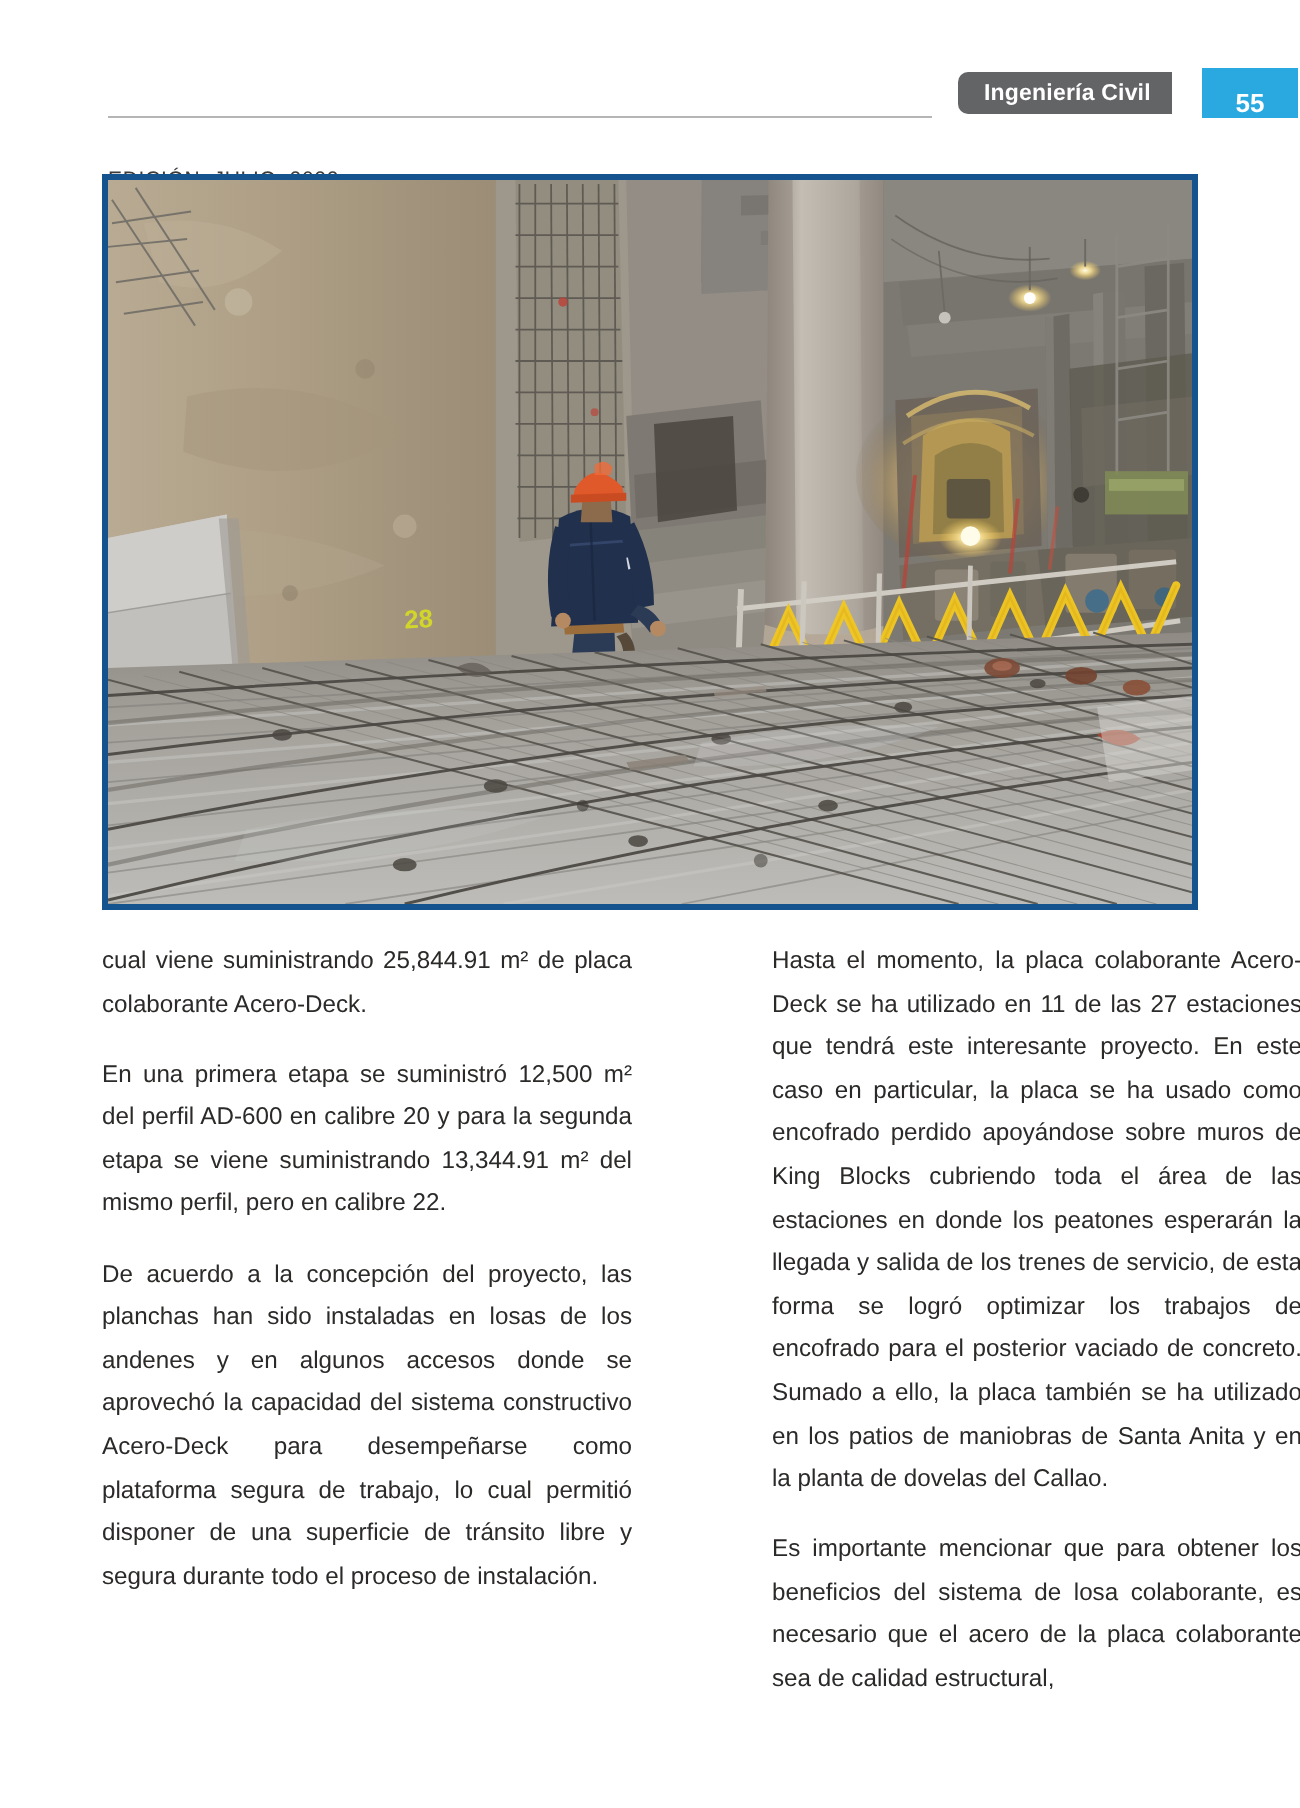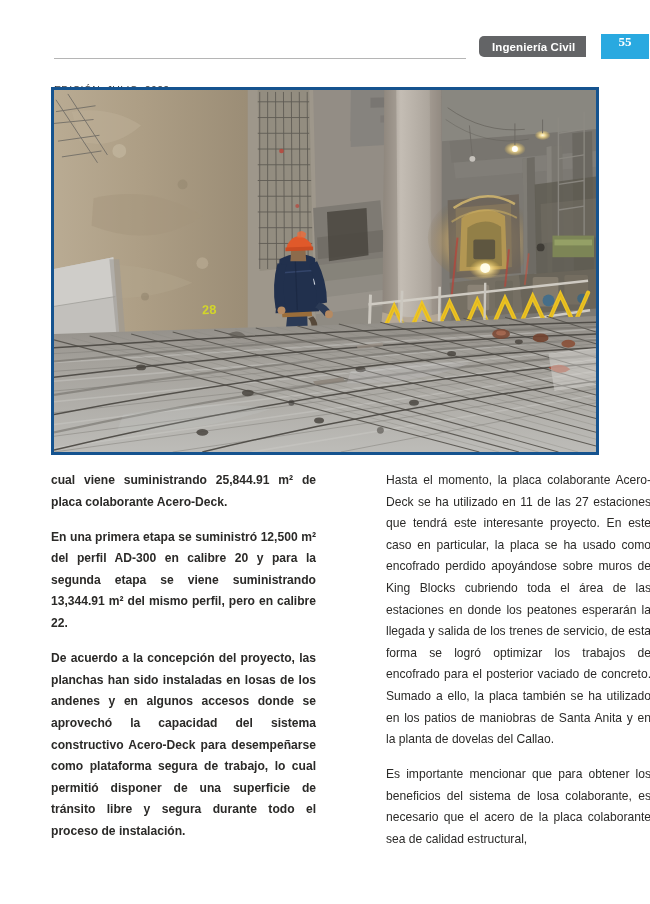--- a/index.html
+++ b/index.html
@@ -67,23 +67,22 @@
     white-space: nowrap;
   }
   .page-number-badge {
     position: absolute;
     left: 601px;
     top: 34px;
     width: 48px;
     height: 25px;
     background: #29a9e0;
     display: flex;
-    align-items: flex-start;
+    align-items: flex-end;
     justify-content: center;
-    font-family: Liberation Serif, serif;
   }
   .page-number-label {
     color: #ffffff;
     font-size: 13px;
     font-weight: bold;
   }
 
   
   .photo-frame {
     position: absolute;
@@ -108,21 +107,21 @@
     position: absolute;
     left: 0;
     top: 470px;
     width: 650px;
   }
   .text-column {
     position: absolute;
     top: 0;
     width: 265px;
   }
-  .column-left  { left: 51px; font-weight: bold; }
+  .column-left  { left: 51px; }
   .column-right { left: 340px; margin-left: 46px; }
 
   .body-paragraph {
     font-size: 12.1px;
     line-height: 21.6px;
     text-align: justify;
     text-justify: inter-word;
     color: #2b2a28;
     margin: 0 0 13.5px 0;
     hyphens: manual;
@@ -477,21 +476,21 @@
 
       <path d="M500 268 L548 262 L548 300 L506 306 Z" fill="#d8d6d1" opacity="0.5"></path>
     </g>
   </svg>
 </div>
 
 <div class="body-columns">
 
   <div class="text-column column-left">
     <p class="body-paragraph">cual viene suministrando 25,844.91 m² de placa colaborante Acero-Deck.</p>
-    <p class="body-paragraph">En una primera etapa se suministró 12,500 m² del perfil AD-300 en calibre 20 y para la segunda etapa se viene suministrando 13,344.91 m² del mismo perfil, pero en calibre 22.</p>
+    <p class="body-paragraph">En una primera etapa se suministró 12,500 m² del perfil AD-600 en calibre 20 y para la segunda etapa se viene suministrando 13,344.91 m² del mismo perfil, pero en calibre 22.</p>
     <p class="body-paragraph">De acuerdo a la concepción del proyecto, las planchas han sido instaladas en losas de los andenes y en algunos accesos donde se aprovechó la capacidad del sistema constructivo Acero-Deck para desempeñarse como plataforma segura de trabajo, lo cual permitió disponer de una superficie de tránsito libre y segura durante todo el proceso de instalación.</p>
   </div>
 
   <div class="text-column column-right">
     <p class="body-paragraph">Hasta el momento, la placa colaborante Acero-Deck se ha utilizado en 11 de las 27 estaciones que tendrá este interesante proyecto. En este caso en particular, la placa se ha usado como encofrado perdido apoyándose sobre muros de King Blocks cubriendo toda el área de las estaciones en donde los peatones esperarán la llegada y salida de los trenes de servicio, de esta forma se logró optimizar los trabajos de encofrado para el posterior vaciado de concreto.  Sumado a ello, la placa también se ha utilizado en los patios de maniobras de Santa Anita y en la planta de dovelas del Callao.</p>
     <p class="body-paragraph">Es importante mencionar que para obtener los beneficios del sistema de losa colaborante, es necesario que el acero de la placa colaborante sea de calidad estructural,</p>
   </div>
 
 </div>
 

